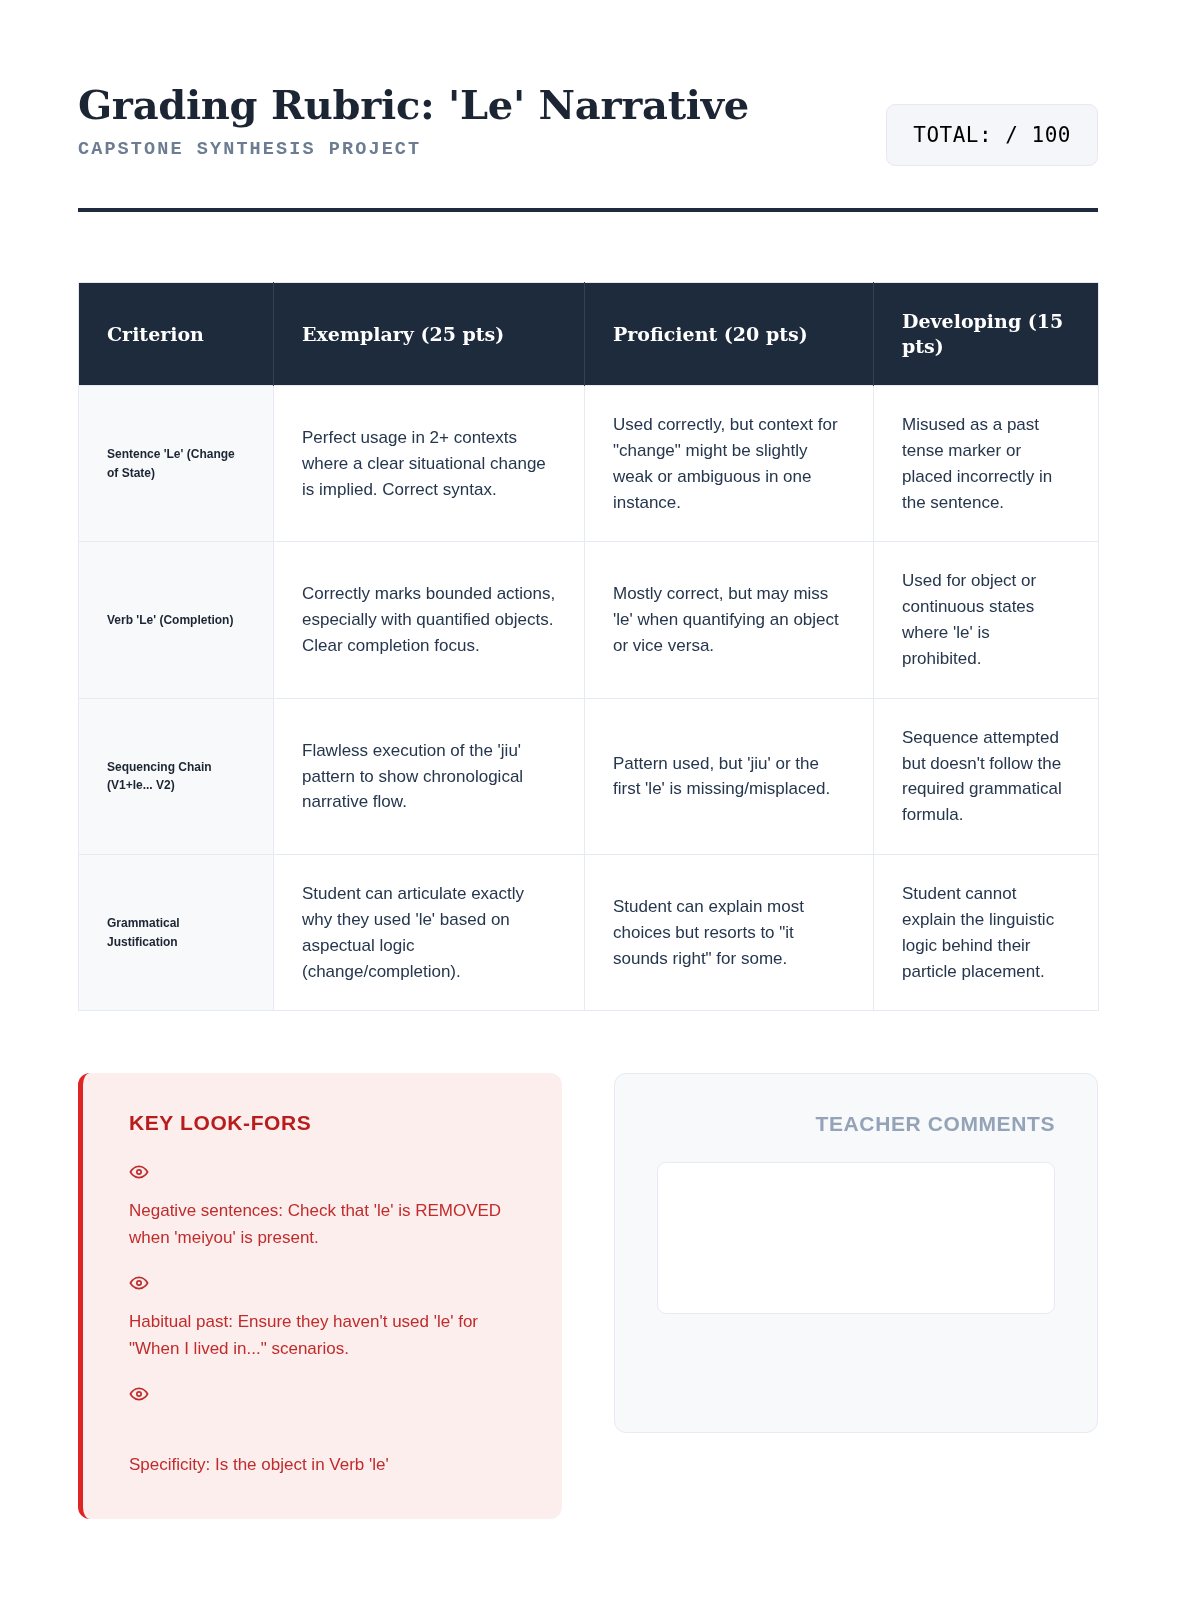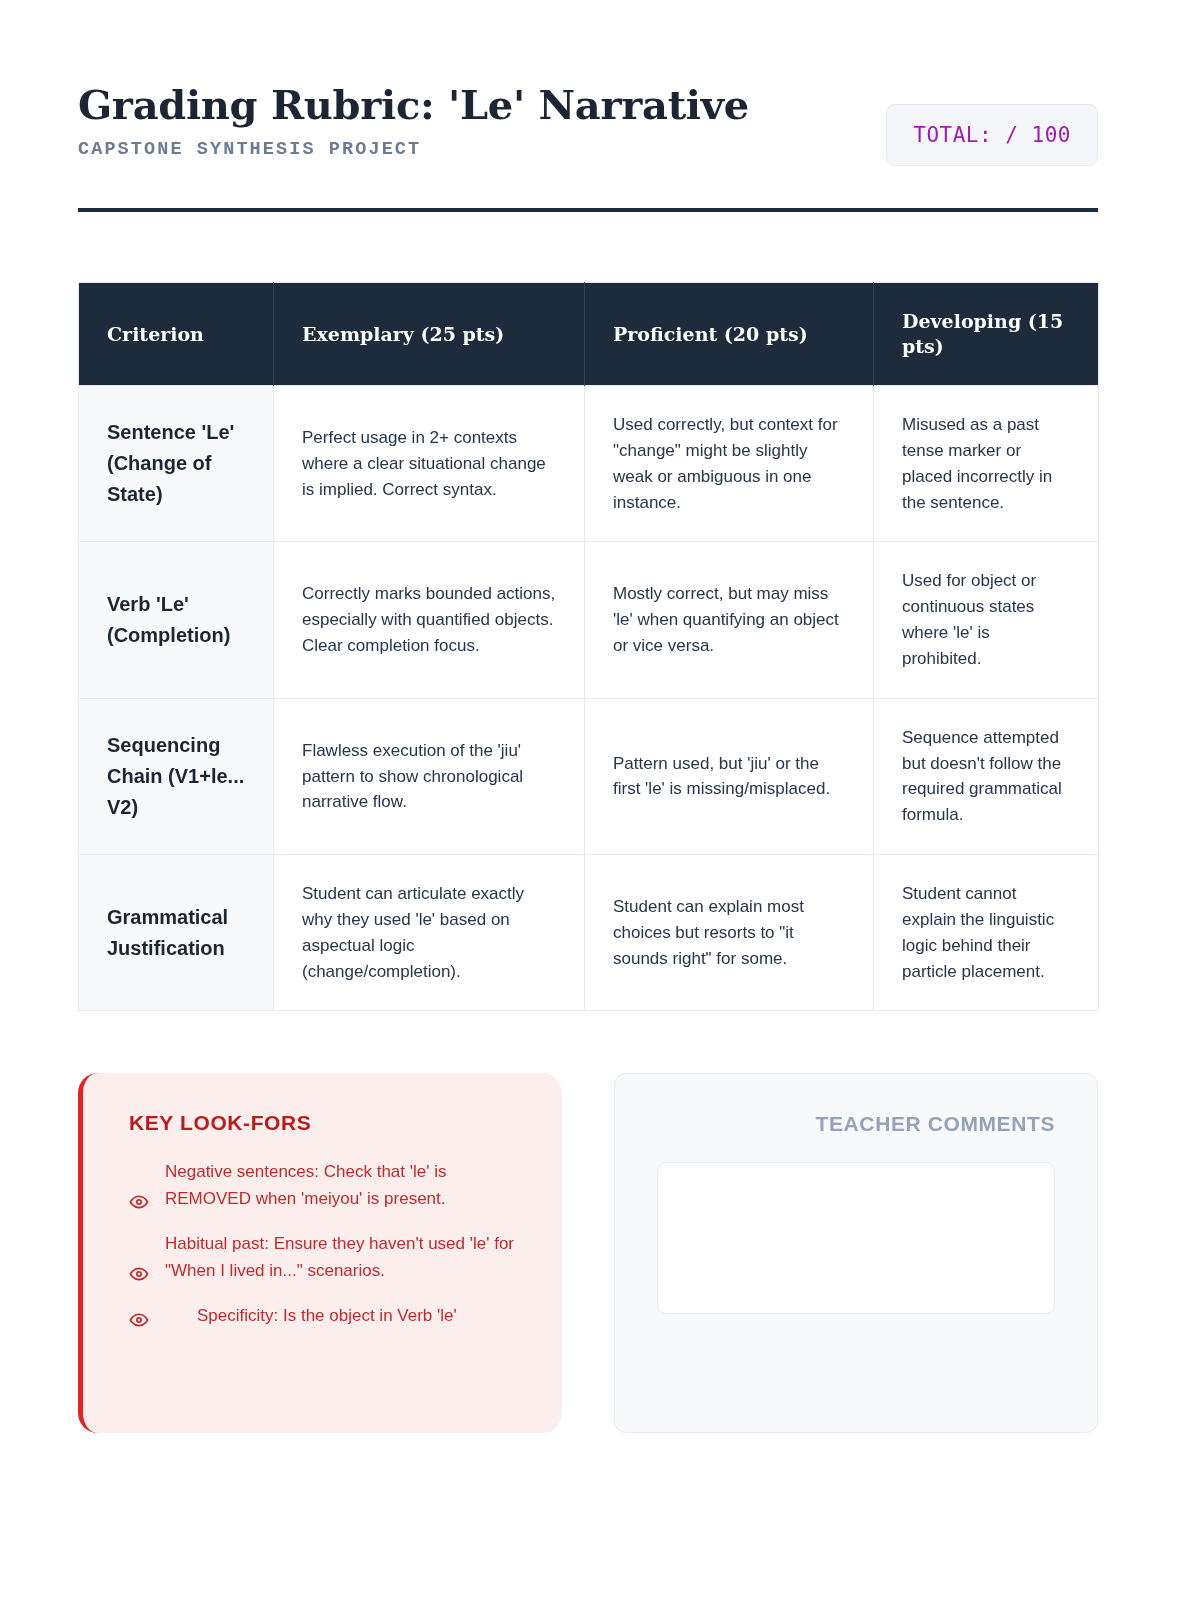--- a/index.html
+++ b/index.html
@@ -54,21 +54,21 @@
 
   .total-box {
     margin-top: 26px;
     background: #f4f6f9;
     border: 1px solid #e6eaf0;
     border-radius: 9px;
     padding: 18px 26px;
     font-family: "DejaVu Sans Mono", "Liberation Mono", monospace;
     font-size: 21px;
     font-weight: 400;
-    color: #a21caf;
+    color: #000000;
     white-space: pre;
     letter-spacing: 0.5px;
   }
 
   .rule {
     margin-top: 42px;
     height: 4px;
     background: #1e2b3d;
     width: 1020px;
   }
@@ -106,60 +106,61 @@
     padding: 26px 28px;
     vertical-align: middle;
     font-size: 17px;
     line-height: 1.52;
     color: #25364d;
   }
 
   .rubric tbody td.crit-cell {
     background: #f7f9fb;
     font-weight: 700;
-    font-size: 20px;
+    font-size: 12px;
     line-height: 1.55;
     color: #1c2533;
   }
 
   
   .panels {
     margin-top: 62px;
     display: flex;
     gap: 52px;
     width: 1020px;
     align-items: flex-start;
   }
 
   .lookfors {
     flex: 0 0 484px;
     background: #fdeeee;
     border-left: 5px solid #e02424;
-    border-radius: 20px;
+    border-radius: 12px;
     padding: 38px 40px 40px 46px;
     min-height: 360px;
   }
 
   .lookfors-title {
     font-size: 21px;
     font-weight: 700;
     letter-spacing: 0.6px;
     color: #b91c1c;
     text-transform: uppercase;
     margin-bottom: 24px;
   }
 
   .lookfor-item {
     display: flex;
     gap: 16px;
-    align-items: flex-end;
+    align-items: flex-start;
     margin-bottom: 19px;
     color: #c02b2b;
     font-size: 17px;
     line-height: 1.56;
+    flex-direction: column;
   }
   .lookfor-item:last-child { margin-bottom: 0; gap: 48px; }
 
   .eye-icon {
     flex: 0 0 auto;
     margin-top: 3px;
     width: 20px;
     height: 20px;
     display: block;
   }

